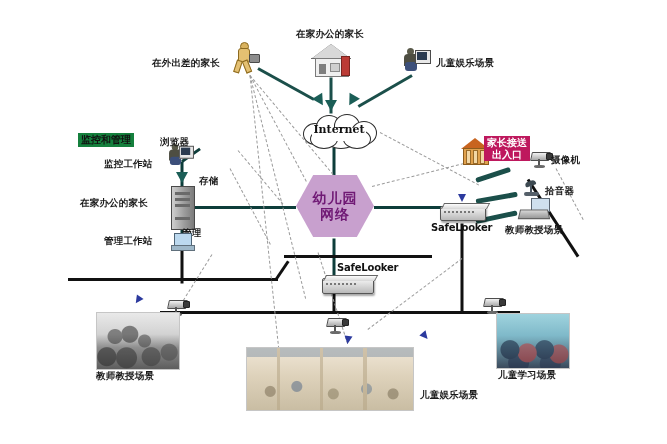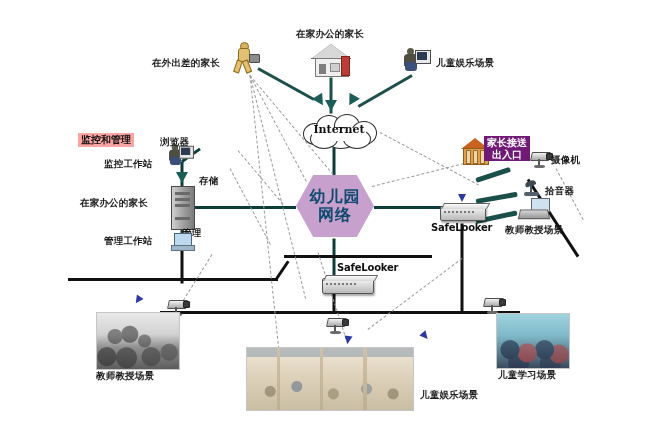--- a/index.html
+++ b/index.html
@@ -31,22 +31,22 @@
 
   
   .boxlabel{
     position:absolute;
     font-size:10px;
     font-weight:bold;
     white-space:nowrap;
     padding:1px 3px;
     line-height:1.15;
   }
-  .boxlabel.gray{background:#fca5a5;color:#111;}
-  .boxlabel.navy{background:#701a75;color:#fff;text-align:center;}
+  .boxlabel.gray{background:#15803d;color:#111;}
+  .boxlabel.navy{background:#be185d;color:#fff;text-align:center;}
 
   
   .link{
     position:absolute;
     background:#0d3d3a;
     transform-origin:0 50%;
     height:3px;
   }
   .link.dark{background:#111;}
   .link.teal{background:#1b4f4a;}
@@ -88,21 +88,21 @@
   }
 
   
   #hex{
     position:absolute;left:296px;top:175px;width:78px;height:62px;
     background:#c8a0ce;
     clip-path:polygon(22% 0%,78% 0%,100% 50%,78% 100%,22% 100%,0% 50%);
     display:flex;flex-direction:column;align-items:center;justify-content:center;
   }
   #hex .ht{
-    font-size:16px;font-weight:bold;color:#0c4a6e;line-height:1.15;
+    font-size:14px;font-weight:bold;color:#701a75;line-height:1.15;
     text-align:center;letter-spacing:1px;
   }
 
   
   .switch{
     position:absolute;width:44px;height:13px;
     background:linear-gradient(#f4f4f4,#b9b9b9);
     border:1px solid #555;
     border-radius:2px;
     box-shadow:1px 2px 2px rgba(0,0,0,.35);

